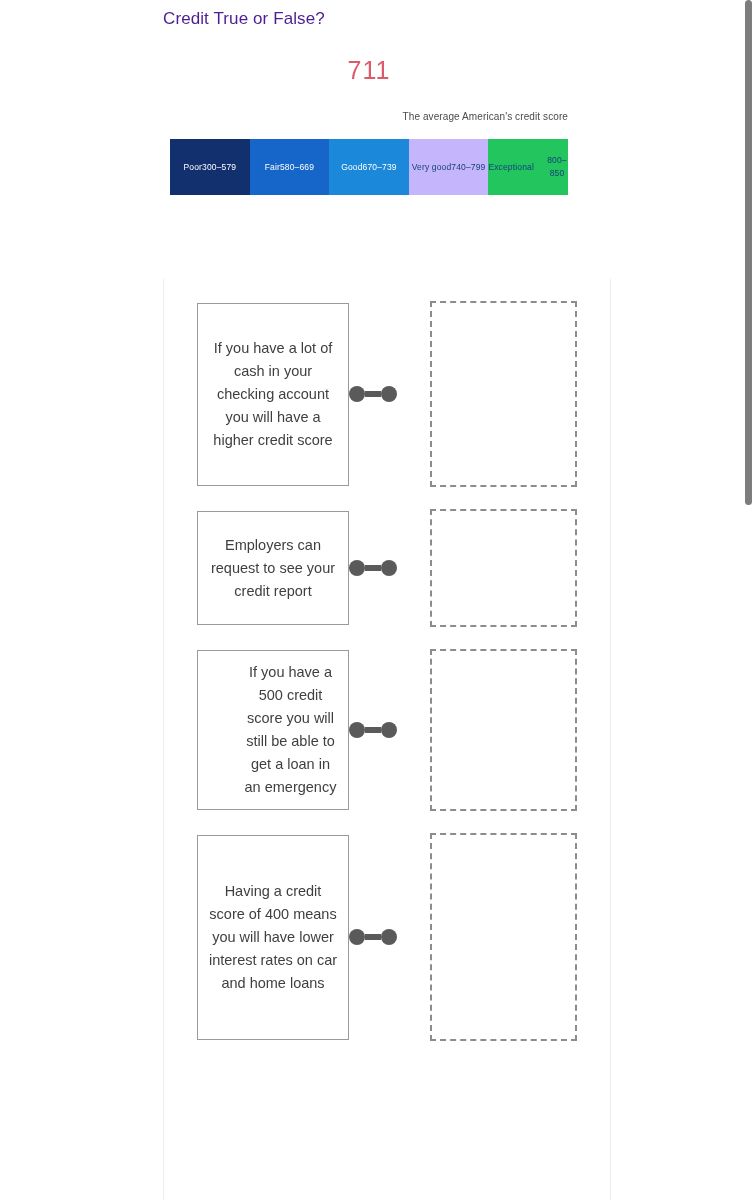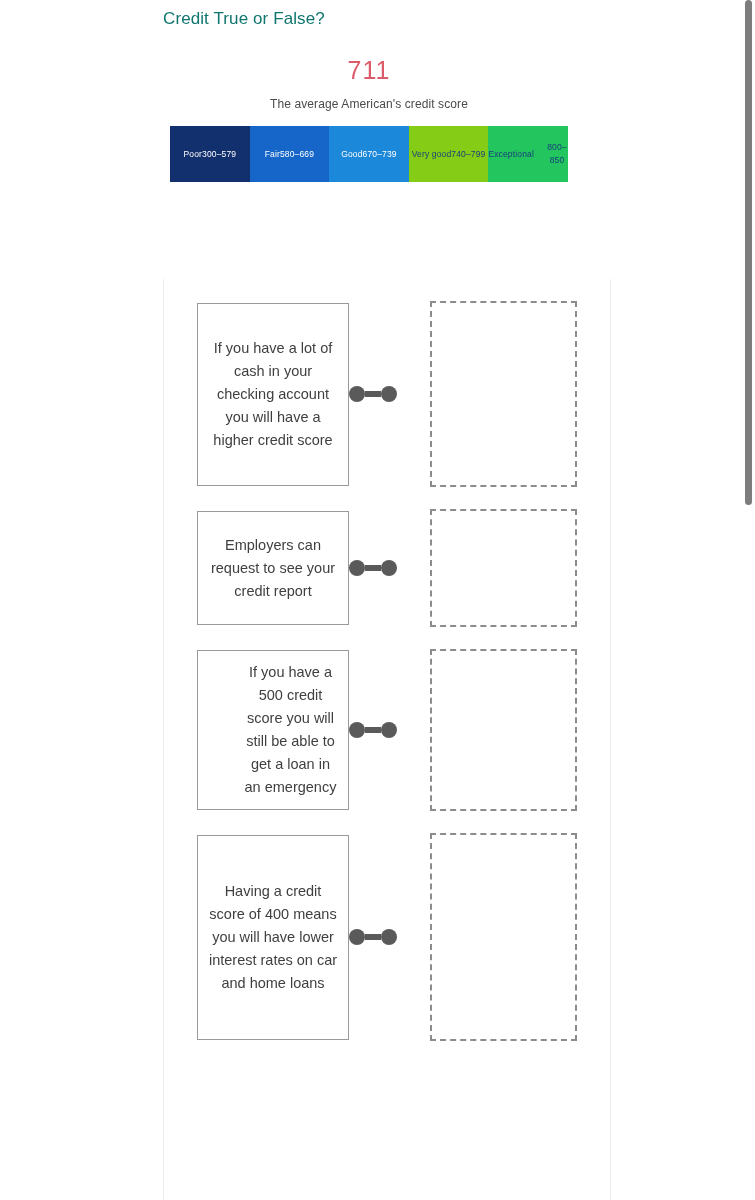--- a/index.html
+++ b/index.html
@@ -46,21 +46,21 @@
     border-radius: 4px;
   }
 
   
   .page-title {
     position: absolute;
     left: 163px;
     top: 7px;
     font-size: 17px;
     line-height: 23px;
-    color: #0f766e;
+    color: #4c1d95;
     font-weight: 400;
     letter-spacing: .1px;
     white-space: nowrap;
   }
 
   
   .infographic {
     position: absolute;
     left: 170px;
     top: 55px;
@@ -68,25 +68,25 @@
   }
   .score-number {
     text-align: center;
     font-size: 25px;
     line-height: 30px;
     color: #dd5a6a;
     font-weight: 400;
     letter-spacing: 1px;
   }
   .score-caption {
-    text-align: center;
-    font-size: 12px;
+    text-align: right;
+    font-size: 10px;
     line-height: 14px;
     color: #4a4a4a;
-    margin-top: 12px;
+    margin-top: 25px;
     letter-spacing: .1px;
   }
   .score-bar {
     display: flex;
     margin-top: 15px;
     height: 56px;
   }
   .score-seg {
     flex: 1 1 0;
     display: flex;
@@ -187,21 +187,21 @@
           <div class="seg-range">300–579</div>
         </div>
         <div class="score-seg" style="background: rgb(21, 102, 200); color: rgb(255, 255, 255);">
           <div class="seg-label">Fair</div>
           <div class="seg-range">580–669</div>
         </div>
         <div class="score-seg" style="background: rgb(28, 136, 217); color: rgb(255, 255, 255);">
           <div class="seg-label">Good</div>
           <div class="seg-range">670–739</div>
         </div>
-        <div class="score-seg" style="background: #84cc16; color: rgb(24, 64, 124);">
+        <div class="score-seg" style="background: #c4b5fd; color: rgb(24, 64, 124);">
           <div class="seg-label">Very good</div>
           <div class="seg-range">740–799</div>
         </div>
         <div class="score-seg" style="background: #22c55e; color: rgb(24, 64, 124); gap: 12px;">
           <div class="seg-label">Exceptional</div>
           <div class="seg-range">800–850</div>
         </div>
       </div>
   </div>
 

